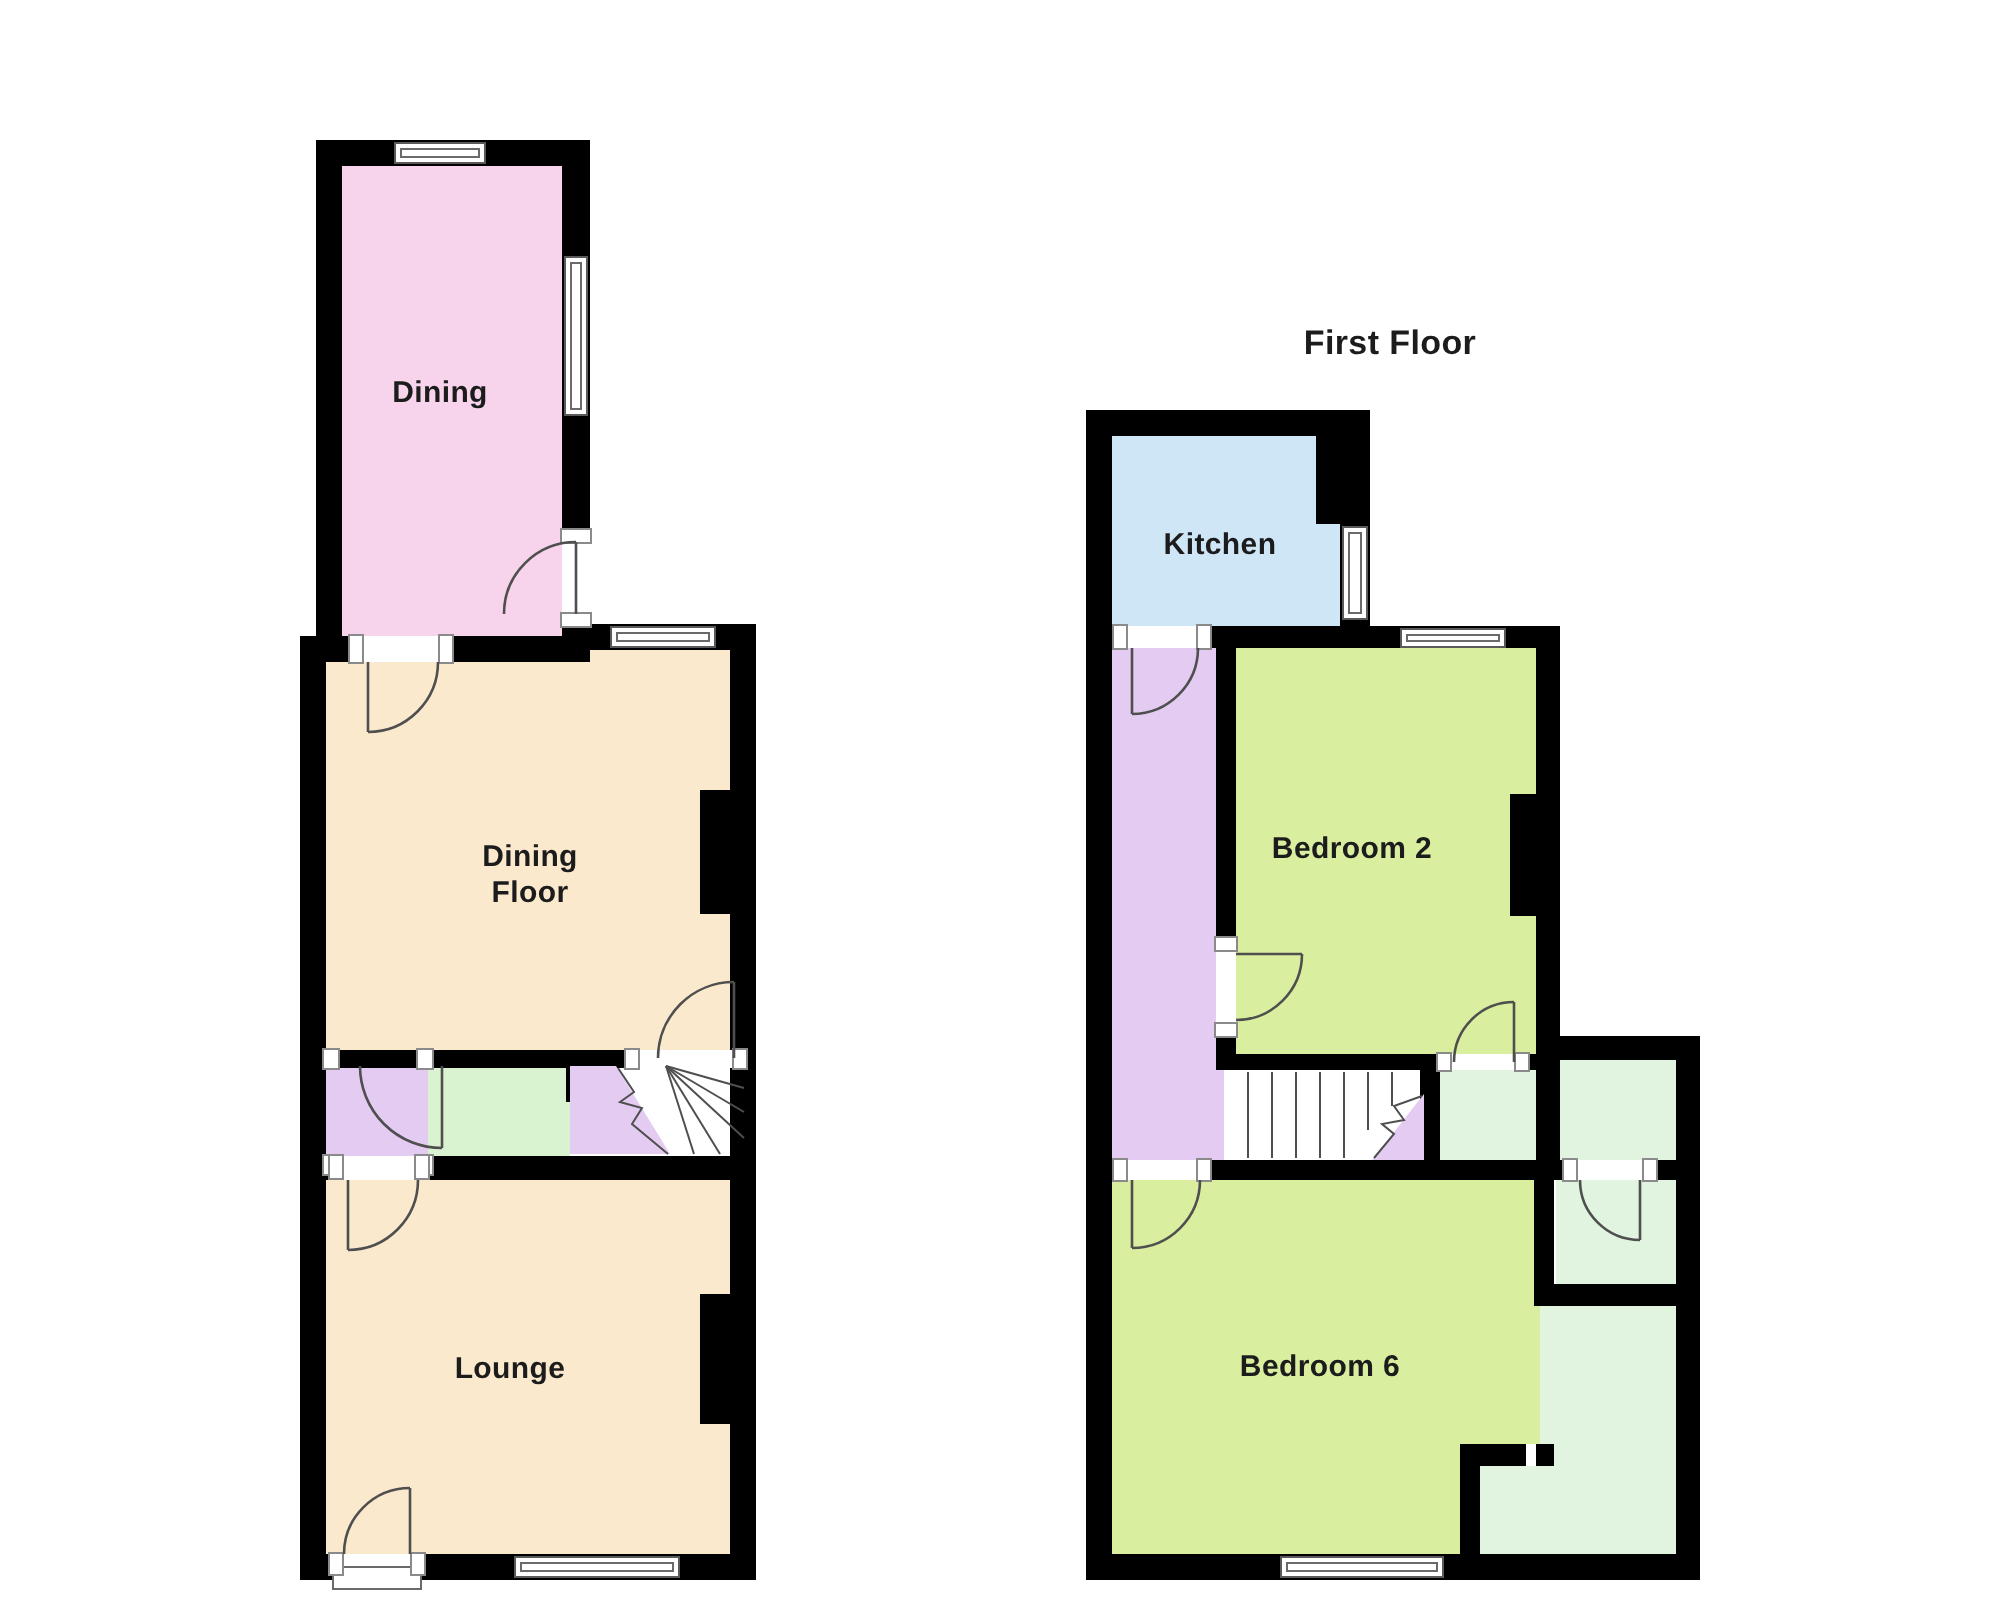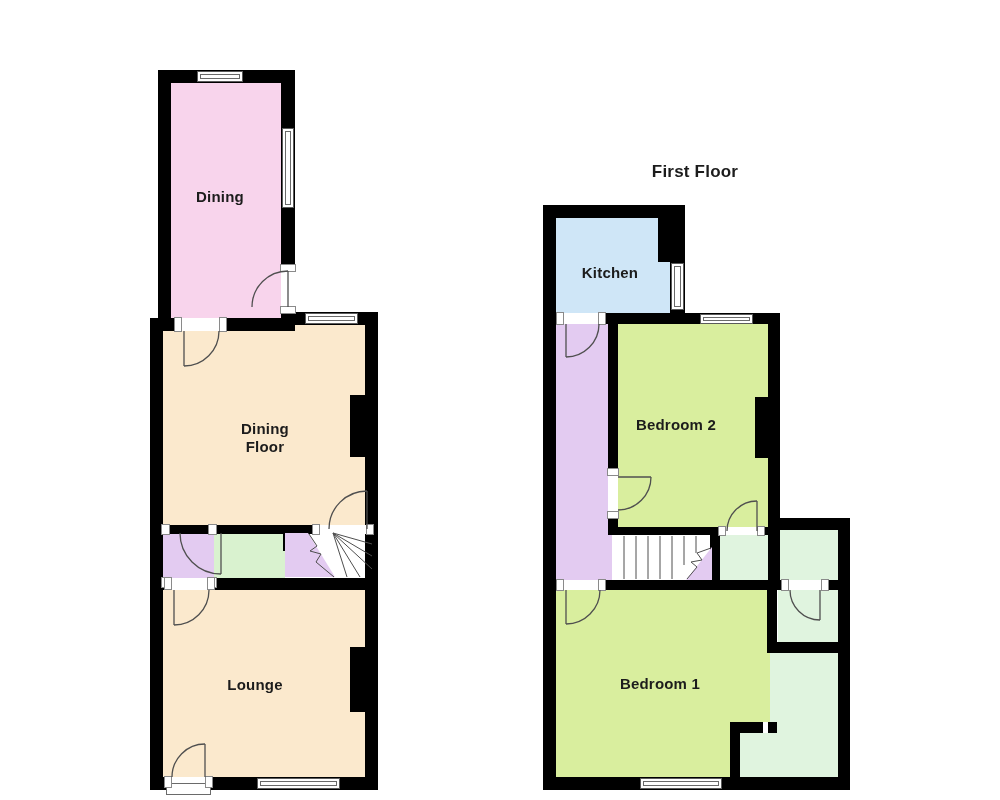--- a/index.html
+++ b/index.html
@@ -130,21 +130,21 @@
   <div class="jamb" style="left:821px;top:579px;width:8px;height:12px;"></div>
   <div class="cutout" style="left:763px;top:722px;width:5px;height:11px;"></div>
   <div class="window" style="left:640px;top:778px;width:82px;height:11px;"></div>
 
   <div class="label" style="left:160px;top:188px;width:120px;">Dining</div>
   <div class="label" style="left:220px;top:420px;width:90px;">Dining Floor</div>
   <div class="label" style="left:195px;top:676px;width:120px;">Lounge</div>
   <div class="label title" style="left:595px;top:162px;width:200px;">First Floor</div>
   <div class="label" style="left:550px;top:264px;width:120px;">Kitchen</div>
   <div class="label" style="left:616px;top:416px;width:120px;">Bedroom 2</div>
-  <div class="label" style="left:600px;top:675px;width:120px;">Bedroom 1</div>
+  <div class="label" style="left:600px;top:675px;width:120px;">Bedroom 6</div>
 
   <svg class="overlay" width="1000" height="800" viewBox="0 0 1000 800">
 
     <polygon class="winder" points="285,533 308,533 335,577 285,577"></polygon>
     <path class="stairline" d="M 309 534 L 317 546 L 310 551 L 321 554 L 316 562 L 334 577"></path>
     <g>
       <line class="stairline" x1="333" y1="533" x2="347" y2="577"></line>
       <line class="stairline" x1="333" y1="533" x2="360" y2="577"></line>
       <line class="stairline" x1="333" y1="533" x2="372" y2="569"></line>
       <line class="stairline" x1="333" y1="533" x2="372" y2="556"></line>

